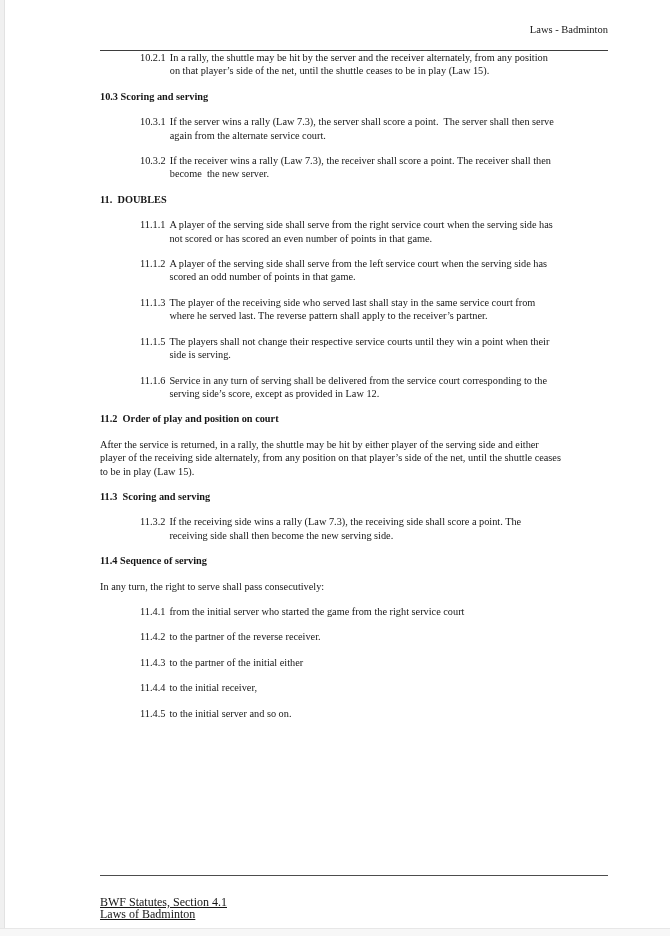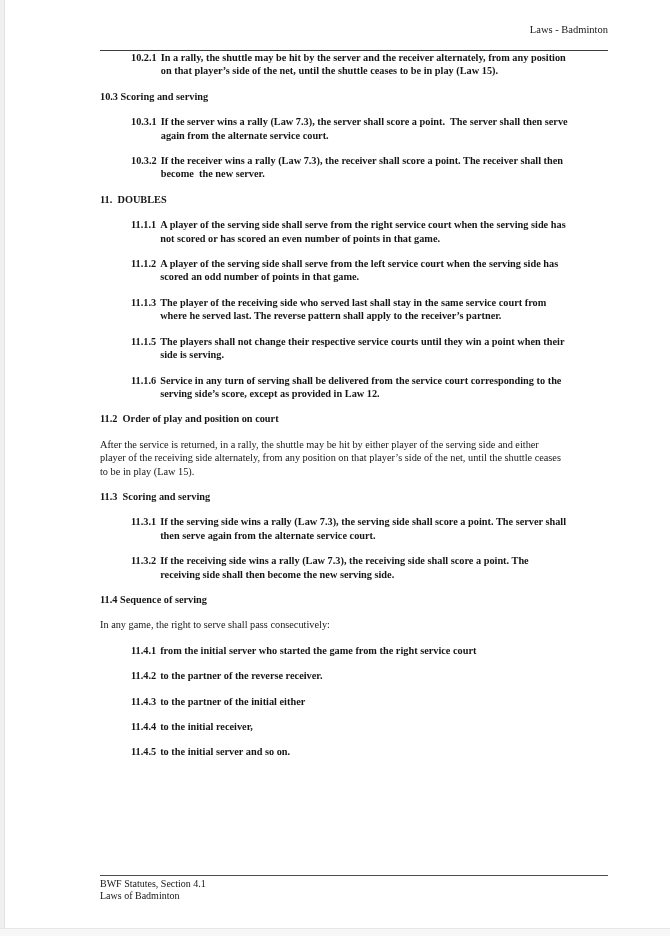--- a/index.html
+++ b/index.html
@@ -51,41 +51,41 @@
   }
   .blk { margin: 0 0 12px 0; }
   .heading {
     font-weight: bold;
     white-space: pre-wrap;
   }
   .heading.first { margin-top: 29px; }
   .para { white-space: pre-wrap; }
   .item {
     display: flex;
-    margin-left: 31px;
-    font-weight: bold;
+    margin-left: 40px;
   }
   .item .num {
     flex: 0 0 auto;
     margin-right: 4px;
     white-space: nowrap;
   }
   .item .txt {
     flex: 1 1 auto;
     white-space: pre-wrap;
   }
   .footer {
     position: absolute;
     left: 100px;
     top: 875px;
     width: 508px;
     border-top: 1.5px solid #4d4d4d;
-    padding-top: 2px;
-    font-size: 10px;
+    padding-top: 20px;
+    font-size: 12px;
     line-height: 12px;
+    text-decoration: underline;
   }
 </style>
 </head>
 <body>
 
 <div class="page">
   <div class="left-edge"></div>
 
   <div class="header">
     <span>Laws - Badminton</span>
@@ -149,35 +149,30 @@
     </div>
 
     <div class="blk heading">11.2  Order of play and position on court</div>
 
     <div class="blk para">After the service is returned, in a rally, the shuttle may be hit by either player of the serving side and either
 player of the receiving side alternately, from any position on that player’s side of the net, until the shuttle ceases
 to be in play (Law 15).</div>
 
     <div class="blk heading">11.3  Scoring and serving</div>
 
-    <div class="blk item">
-      <span class="num">11.3.1</span>
-      <span class="txt">If the serving side wins a rally (Law 7.3), the serving side shall score a point. The server shall
-then serve again from the alternate service court.</span>
-    </div>
 
     <div class="blk item">
       <span class="num">11.3.2</span>
       <span class="txt">If the receiving side wins a rally (Law 7.3), the receiving side shall score a point. The
 receiving side shall then become the new serving side.</span>
     </div>
 
     <div class="blk heading">11.4 Sequence of serving</div>
 
-    <div class="blk para">In any game, the right to serve shall pass consecutively:</div>
+    <div class="blk para">In any turn, the right to serve shall pass consecutively:</div>
 
     <div class="blk item">
       <span class="num">11.4.1</span>
       <span class="txt">from the initial server who started the game from the right service court</span>
     </div>
 
     <div class="blk item">
       <span class="num">11.4.2</span>
       <span class="txt">to the partner of the reverse receiver.</span>
     </div>

